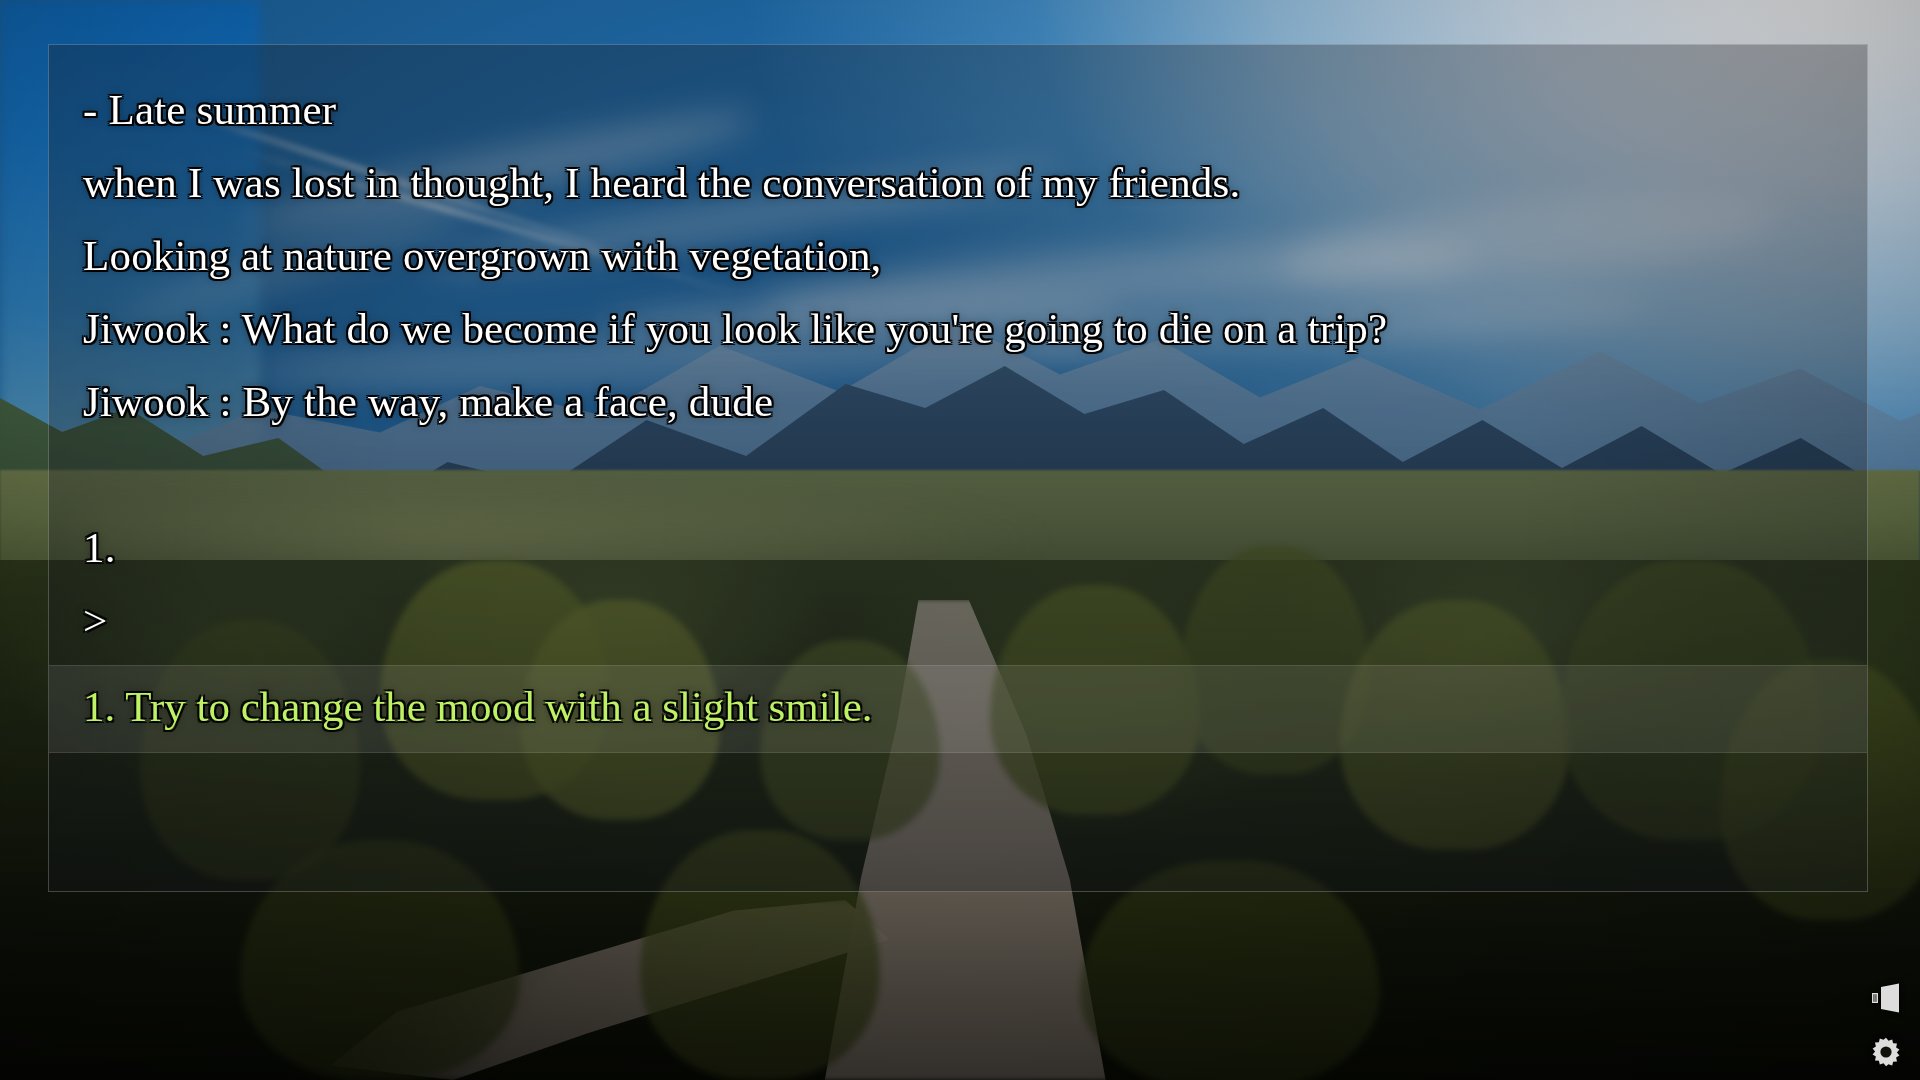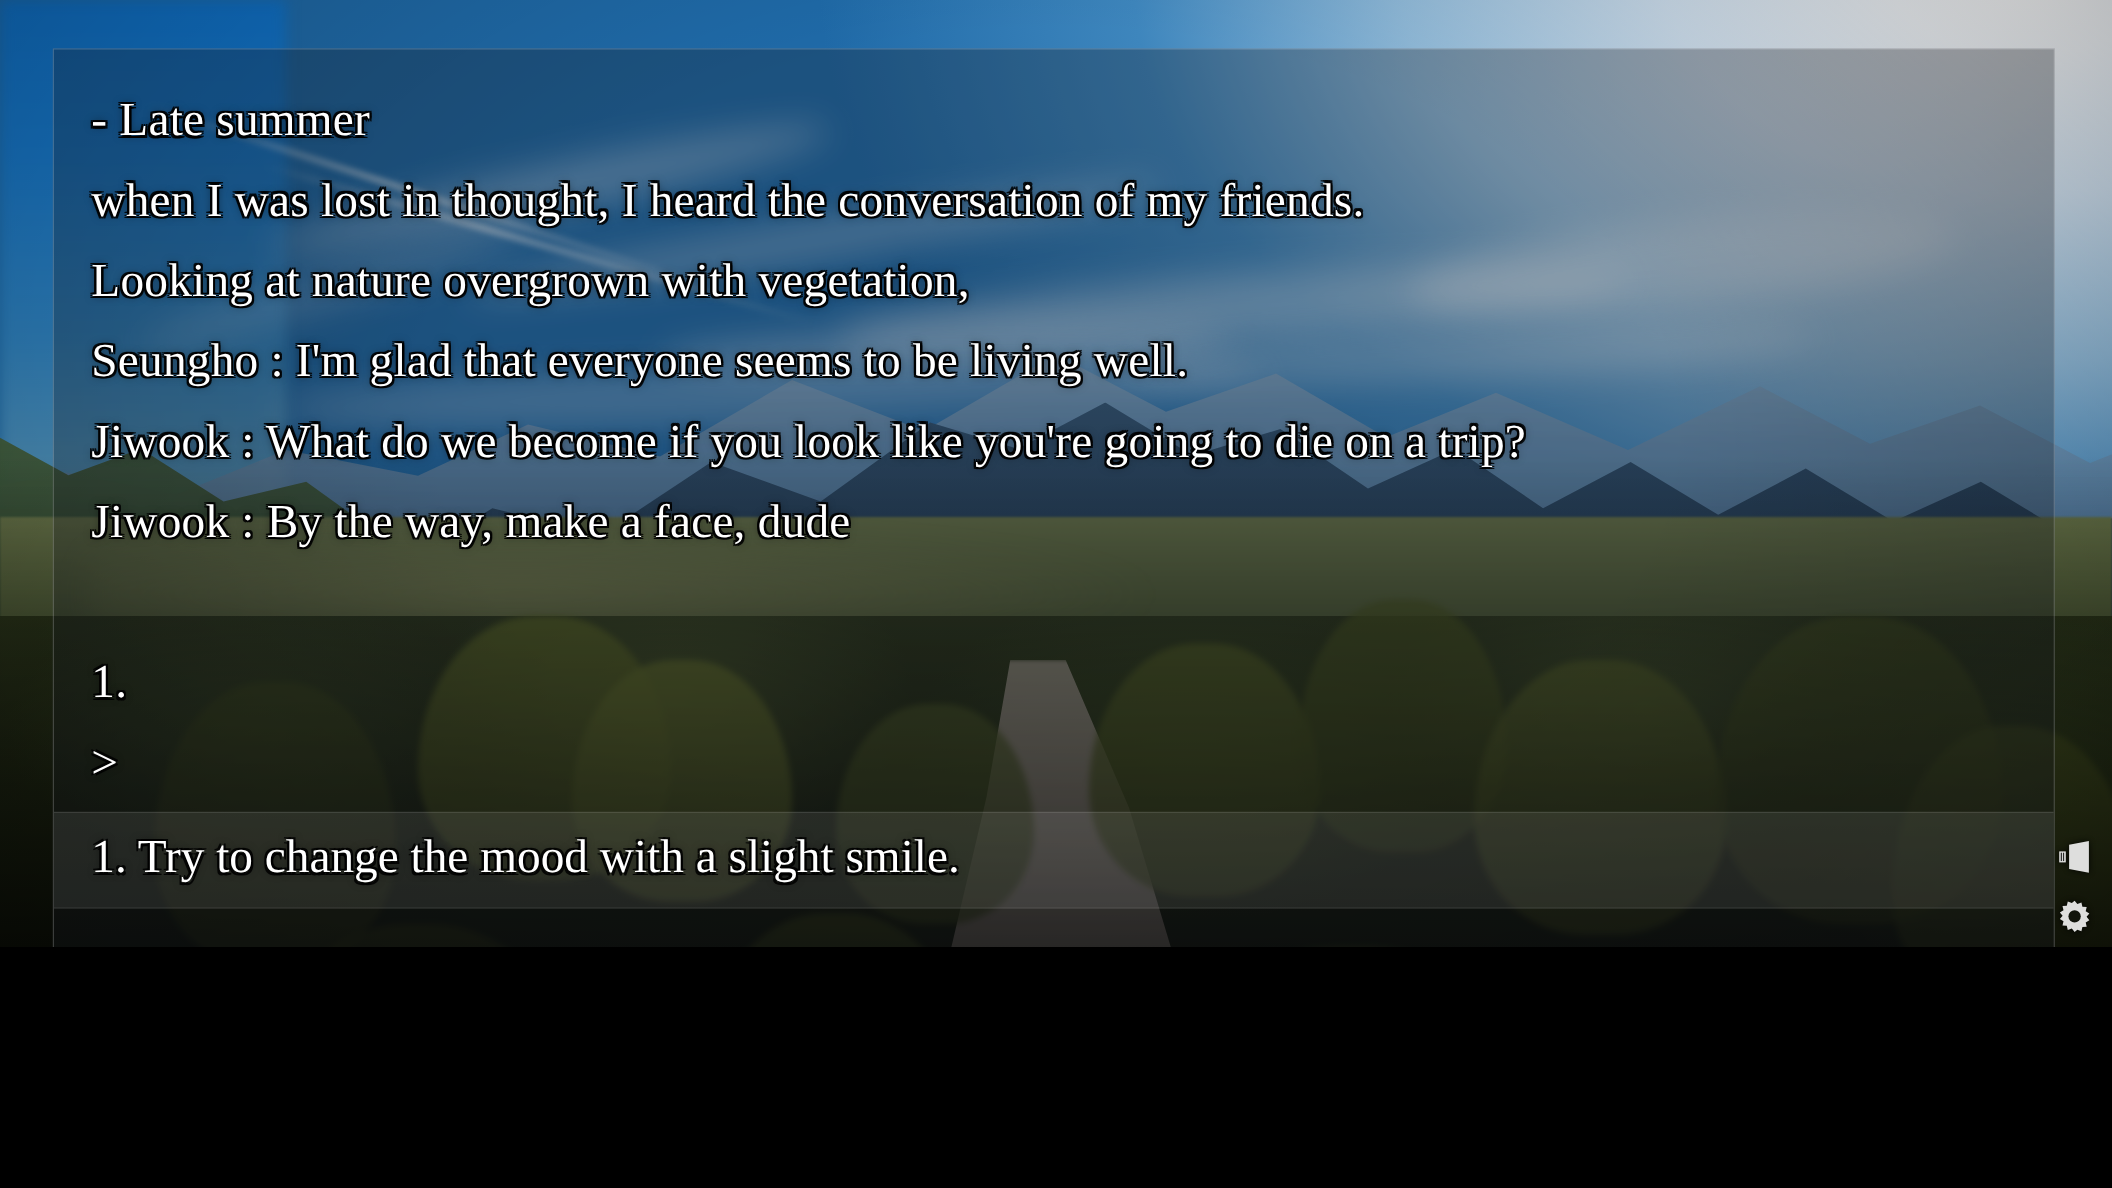--- a/index.html
+++ b/index.html
@@ -10,21 +10,21 @@
     height: 1080px;
     overflow: hidden;
   }
   body {
     font-family: "Liberation Serif", "DejaVu Serif", serif;
   }
 
   #stage {
     position: relative;
     width: 1920px;
-    height: 861px;
+    height: 1080px;
     overflow: hidden;
   }
 
   
   .scene {
     position: absolute;
     inset: 0;
     overflow: hidden;
   }
 
@@ -229,21 +229,21 @@
   }
 
   
   .choice {
     position: relative;
     margin: 8px -34px 0 -34px;
     padding: 8px 34px 12px 34px;
     background: rgba(255,255,255,0.085);
     border-top: 1px solid rgba(255,255,255,0.10);
     border-bottom: 1px solid rgba(255,255,255,0.10);
-    color: #ffffff;
+    color: #bef264;
     font-size: 43px;
     line-height: 66px;
     white-space: pre;
     text-shadow:
       -2px -2px 0 rgba(0,0,0,0.85),
        2px -2px 0 rgba(0,0,0,0.85),
       -2px  2px 0 rgba(0,0,0,0.85),
        2px  2px 0 rgba(0,0,0,0.85),
        0 0 8px rgba(0,0,0,0.6);
     cursor: pointer;
@@ -319,21 +319,20 @@
     <div class="tree t12"></div>
 
     <div class="vignette"></div>
   </div>
 
   <div class="textbox">
 
     <div class="line">- Late summer</div>
     <div class="line">when I was lost in thought, I heard the conversation of my friends.</div>
     <div class="line">Looking at nature overgrown with vegetation,</div>
-    <div class="line">Seungho : I'm glad that everyone seems to be living well.</div>
     <div class="line">Jiwook : What do we become if you look like you're going to die on a trip?</div>
     <div class="line">Jiwook : By the way, make a face, dude</div>
 
     <div class="line blank"></div>
 
     <div class="line">1.</div>
 
     <div class="prompt-row">&gt;</div>
 
     <div class="choice">1. Try to change the mood with a slight smile.</div>

